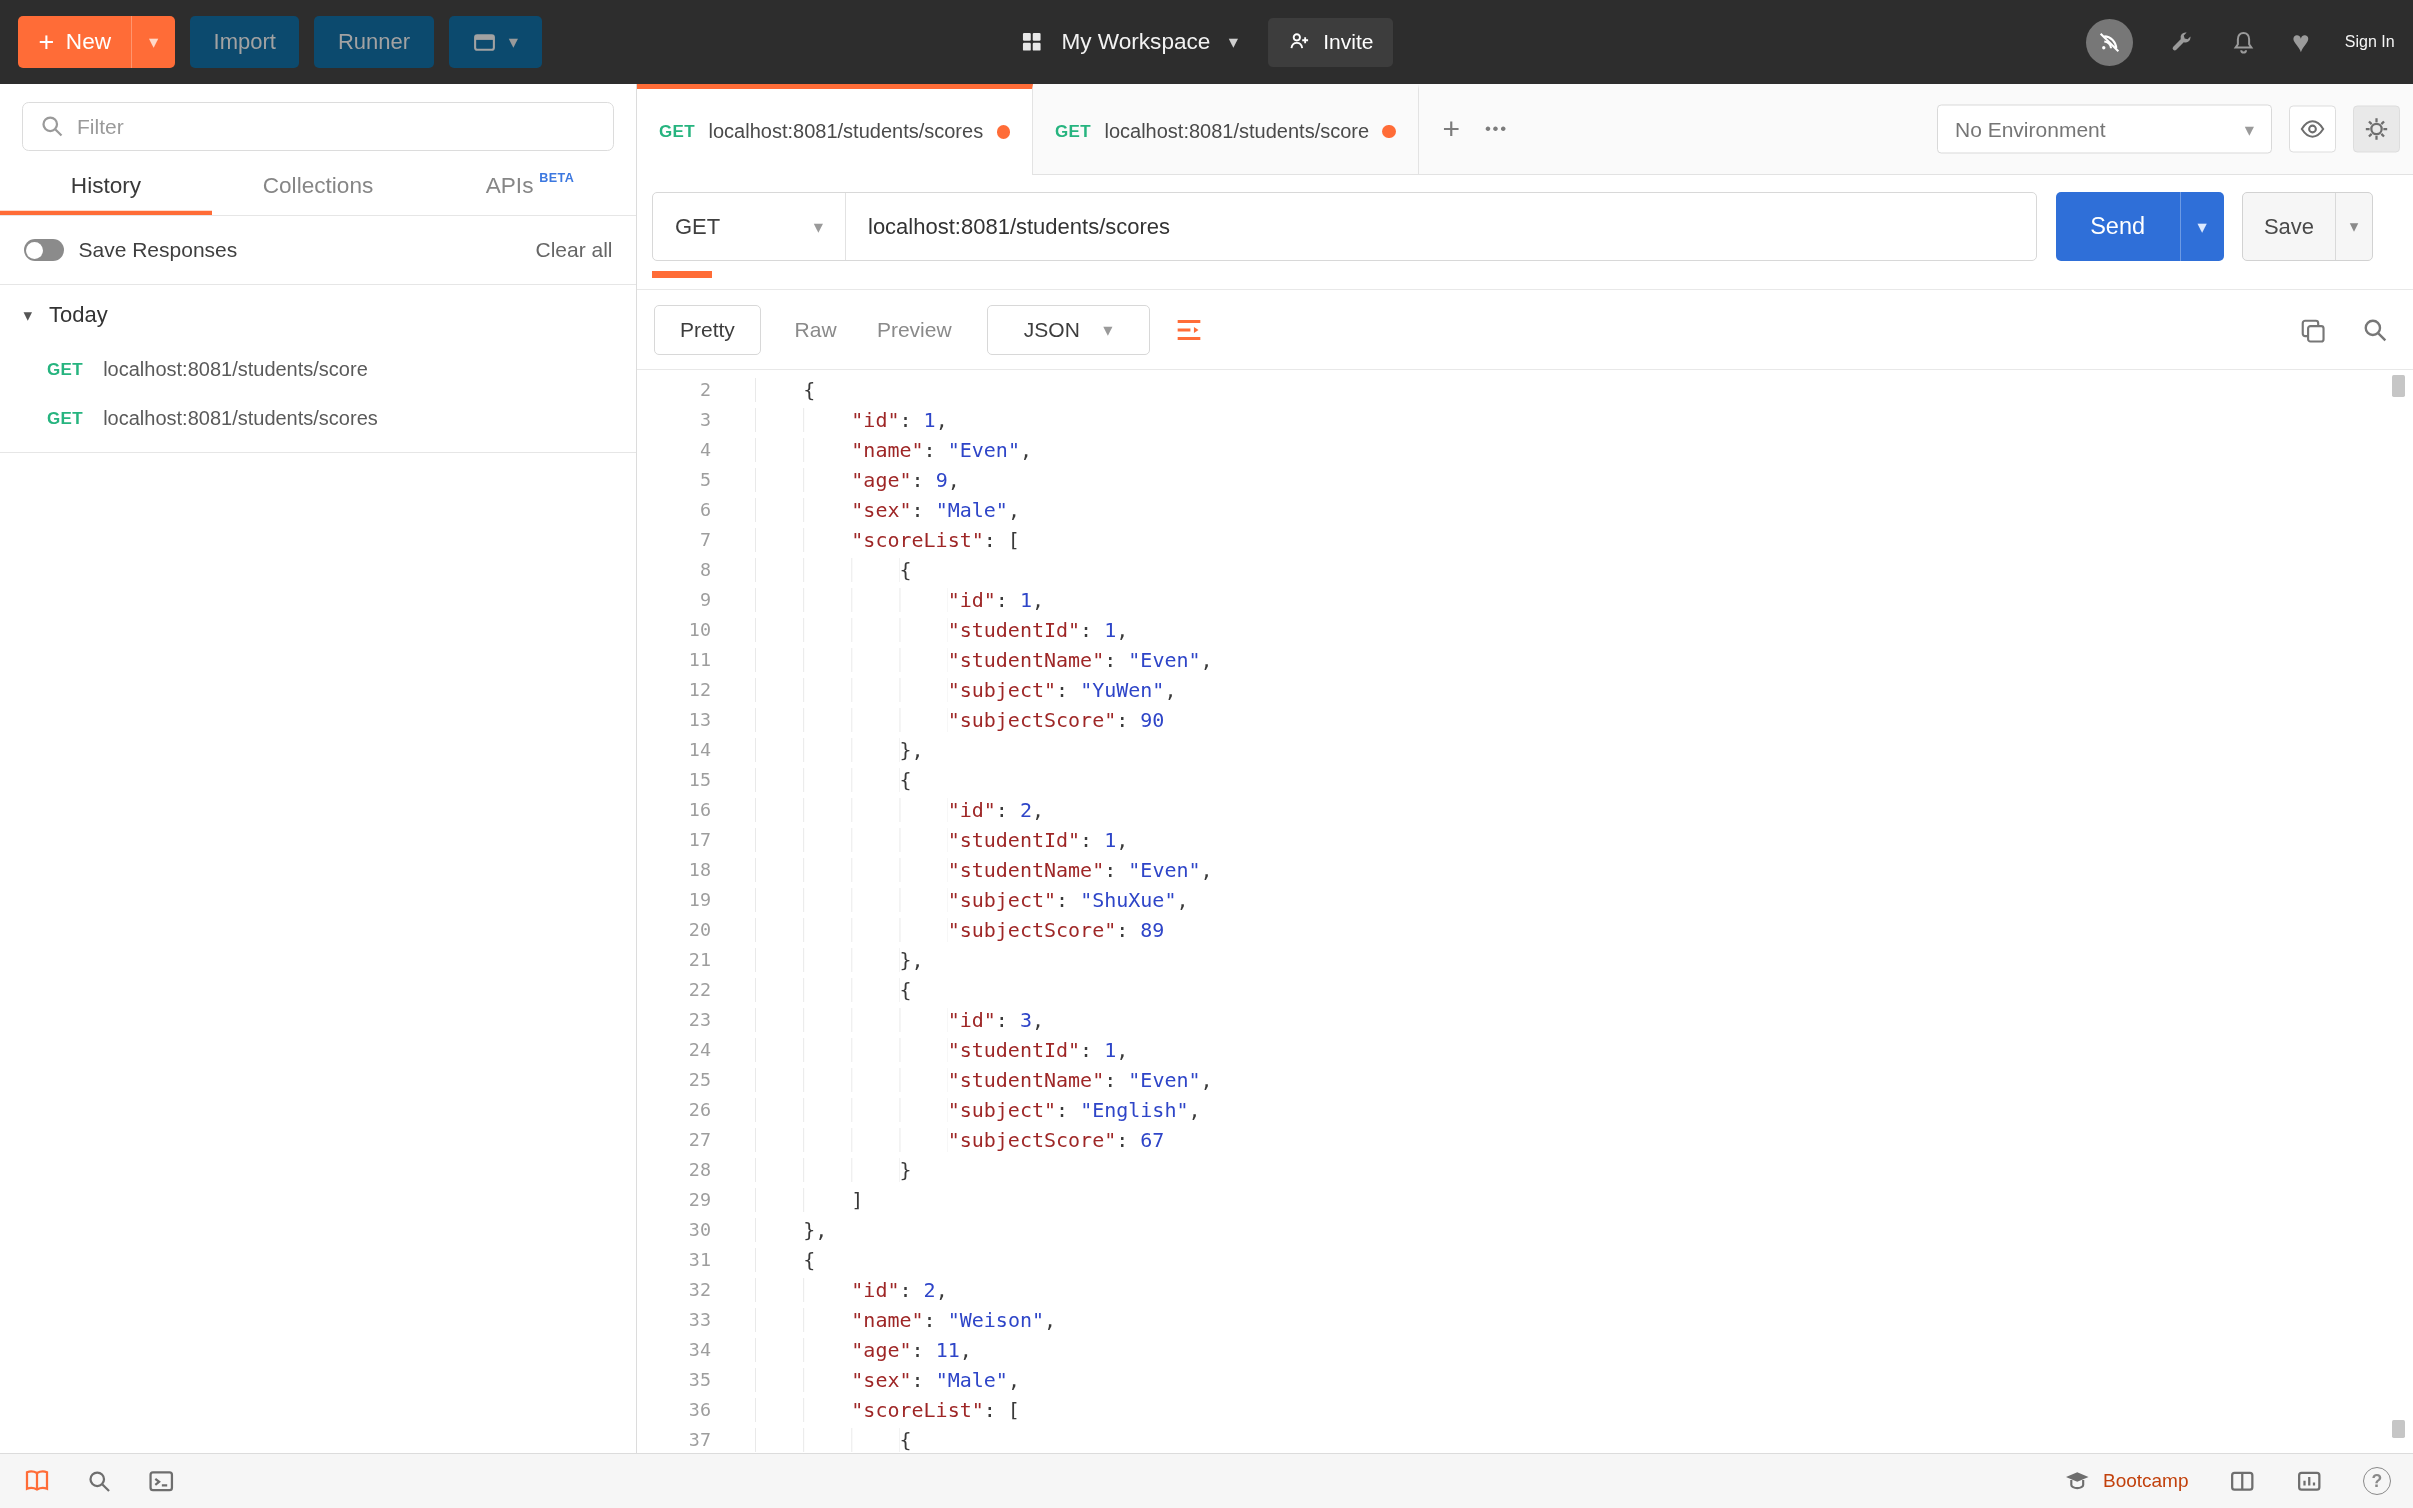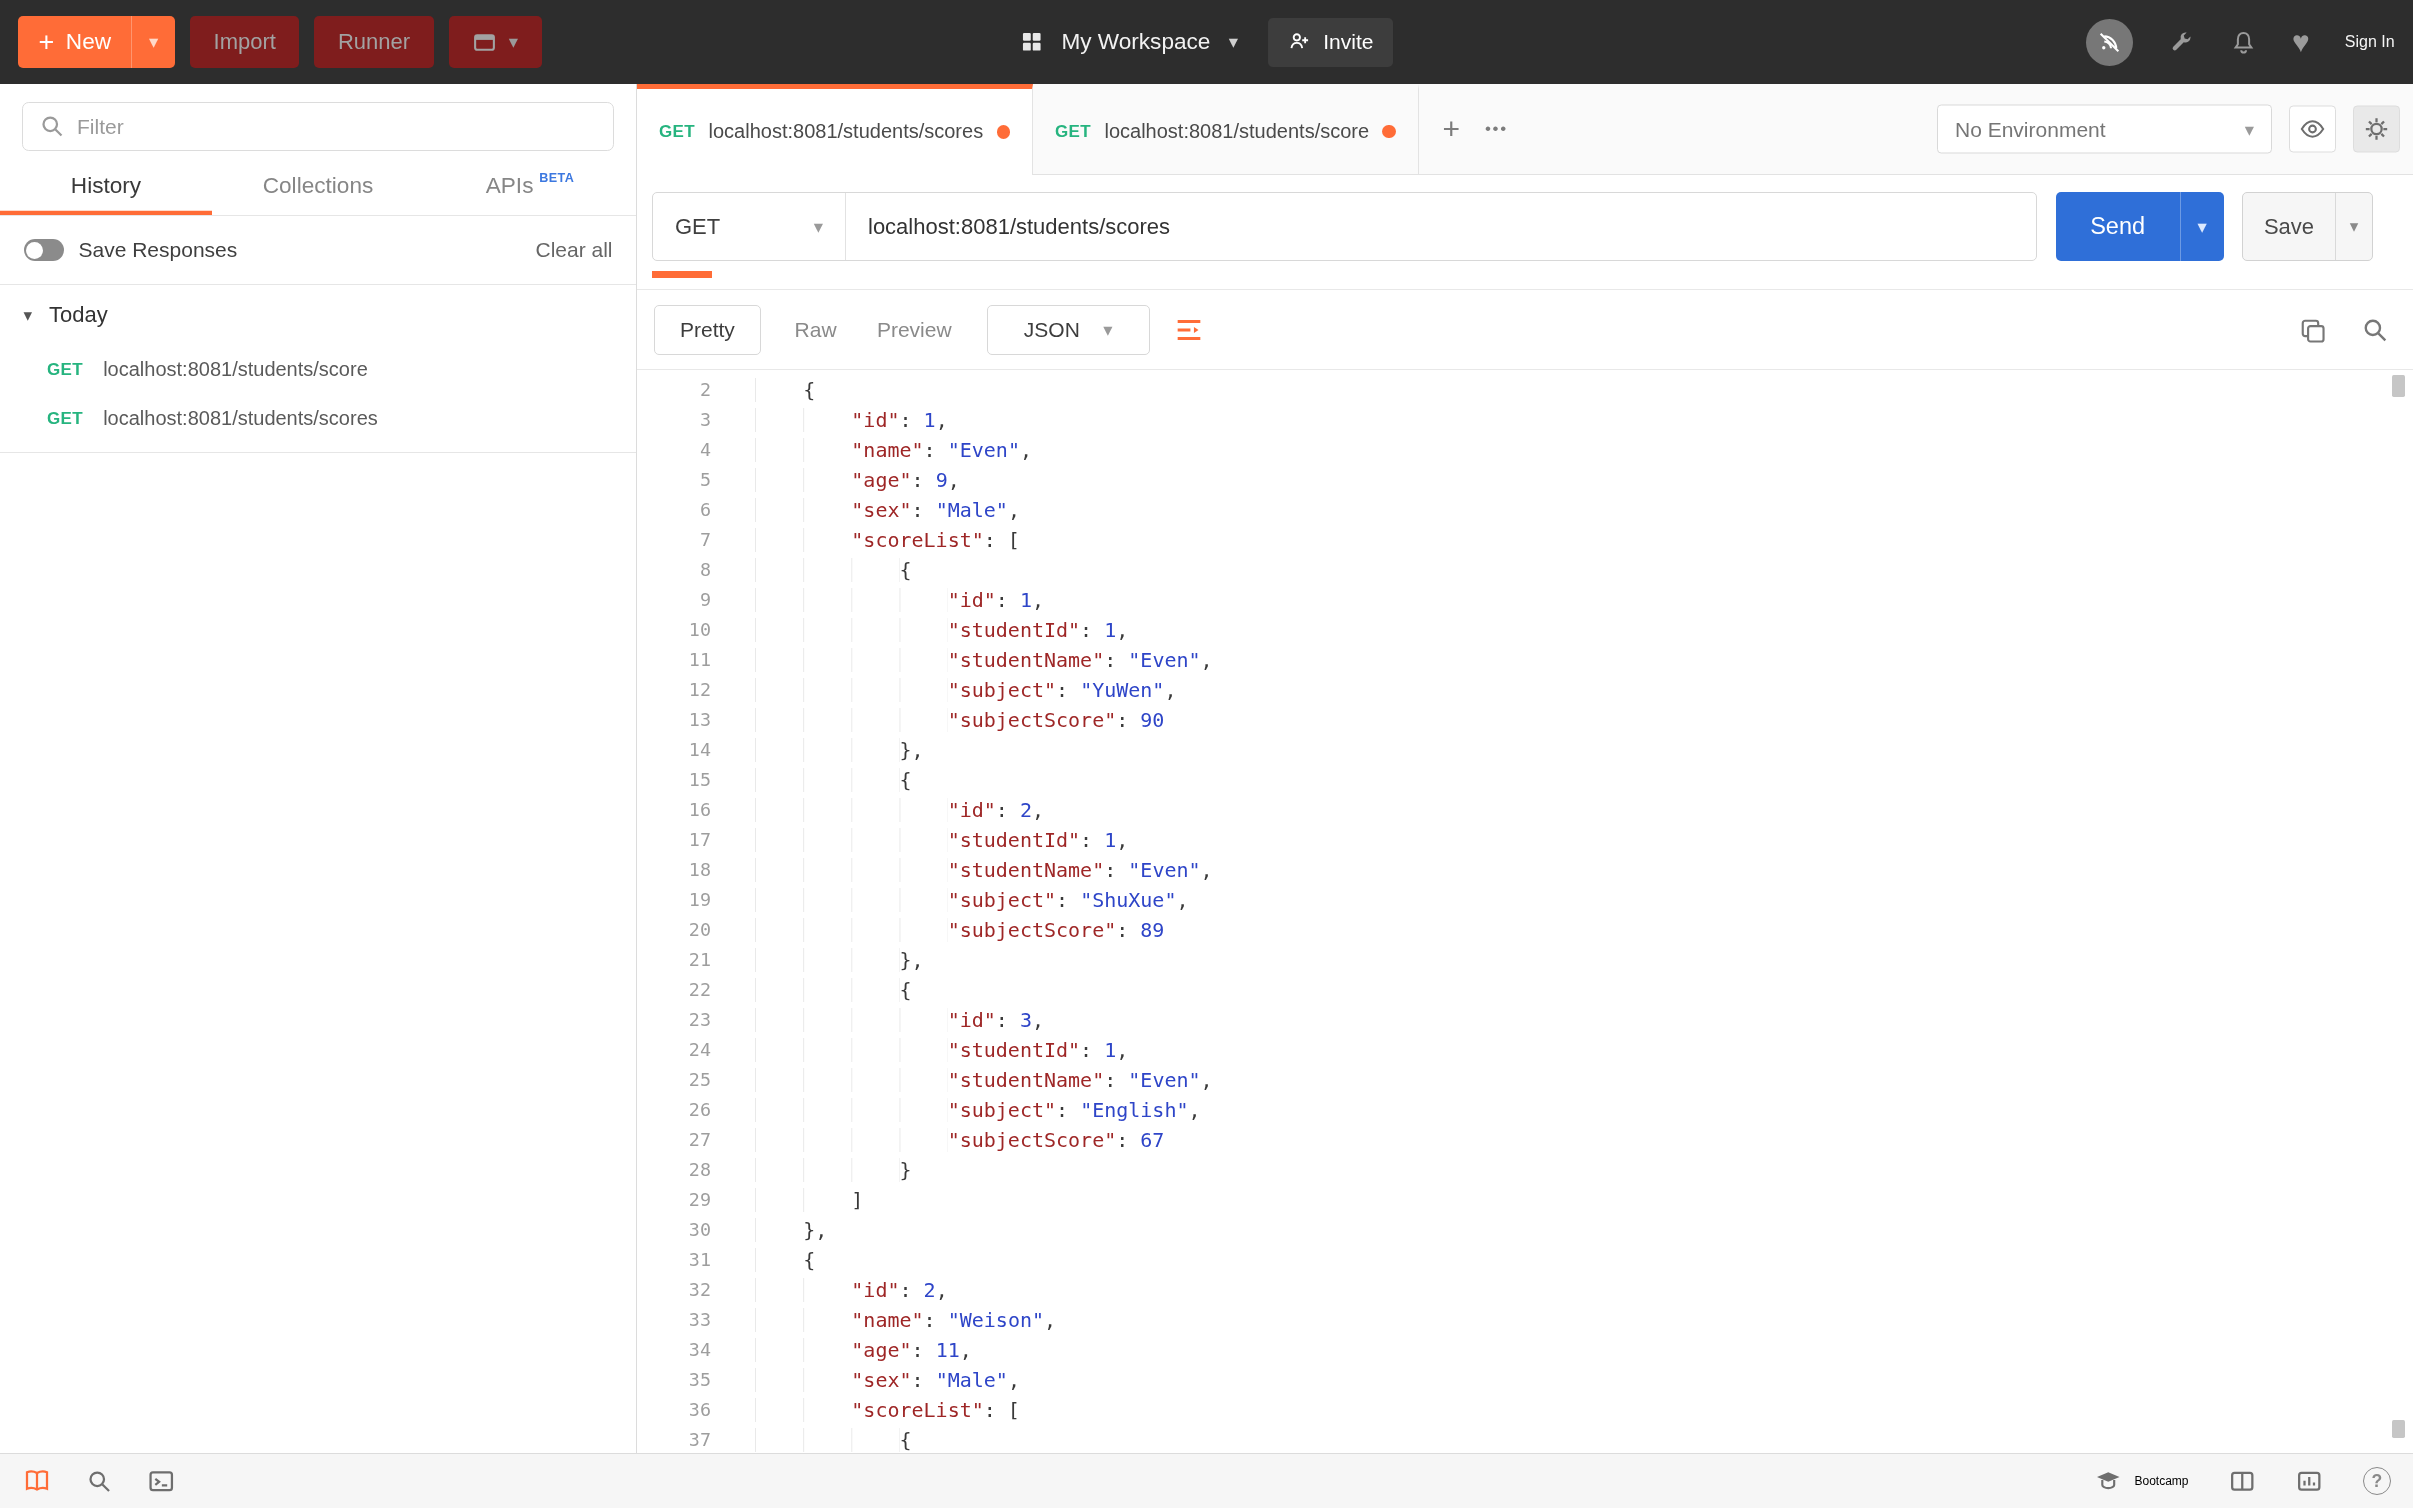--- a/index.html
+++ b/index.html
@@ -6,21 +6,21 @@
   html,body { width:2413px; height:1508px; overflow:hidden; }
   body { font-family:"Liberation Sans", sans-serif; background:#fff; color:#333; }
   .app { width:2413px; height:1508px; display:flex; flex-direction:column; }
 
   
   .topbar { height:84px; background:#2d2d2d; display:flex; align-items:center; padding:0 18.4px; position:relative; flex:none; }
   .btn-new { display:flex; height:52px; border-radius:5px; overflow:hidden; background:#ff6c37; color:#fff; cursor:pointer; }
   .btn-new-main { display:flex; align-items:center; gap:11.7px; padding:0 20px; font-size:22.6px; }
   .btn-new-plus { font-size:27px; line-height:1; }
   .btn-new-caret { width:44px; display:flex; align-items:center; justify-content:center; border-left:0.8px solid rgba(255,255,255,.28); font-size:18.4px; }
-  .btn-dark { height:52px; display:flex; align-items:center; gap:11.7px; padding:0 23.5px; margin-left:15px; background:#7f1d1d; color:#a2a2a2; font-size:22px; border-radius:5px; cursor:pointer; }
+  .btn-dark { height:52px; display:flex; align-items:center; gap:11.7px; padding:0 23.5px; margin-left:15px; background:#0c4a6e; color:#a2a2a2; font-size:22px; border-radius:5px; cursor:pointer; }
   .topbar-center { position:absolute; left:50%; transform:translateX(-50%); display:flex; align-items:center; gap:18.4px; }
   .ws-label { color:#f2f2f2; font-size:22.6px; }
   .caret { color:#9a9a9a; font-size:18.4px; }
   .caret-light { color:#cfcfcf; font-size:18.4px; }
   .btn-invite { display:flex; align-items:center; gap:11.7px; height:49px; padding:0 20px; background:#3d3d3d; border-radius:5px; color:#fff; font-size:21px; margin-left:11.7px; cursor:pointer; }
   .topbar-right { margin-left:auto; display:flex; align-items:center; gap:35px; }
   .sync-btn { width:47px; height:47px; border-radius:50%; background:#777; display:flex; align-items:center; justify-content:center; cursor:pointer; }
   .heart-glyph { font-size:30px; color:#9b9b9b; line-height:1; }
   .signin { color:#f5f5f5; font-size:16px; cursor:pointer; }
 
@@ -102,21 +102,21 @@
   .tok-punct { color:#3a3a3a; }
   .vscroll { position:absolute; right:8.4px; top:3.4px; bottom:3.4px; width:13.4px; }
   .vscroll-thumb { position:absolute; top:1.7px; right:0; width:12.6px; height:22px; background:#c6c6c6; border-radius:1.7px; }
   .vscroll-end { position:absolute; bottom:11.7px; right:0; width:12.6px; height:18.4px; background:#c6c6c6; border-radius:1.7px; }
 
   
   .statusbar { height:55px; flex:none; background:#f6f6f6; border-top:0.8px solid #dcdcdc; display:flex; align-items:center; padding:0 22px; }
   .status-left { display:flex; align-items:center; gap:34px; }
   .status-right { margin-left:auto; display:flex; align-items:center; gap:39px; }
   .bootcamp { display:flex; align-items:center; gap:11.7px; cursor:pointer; }
-  .bootcamp-label { font-size:12px; color:#000000; }
+  .bootcamp-label { font-size:19px; color:#c2410c; }
   .help-circle { width:28.5px; height:28.5px; border:1.7px solid #8a8a8a; border-radius:50%; color:#8a8a8a; font-size:17.6px; display:flex; align-items:center; justify-content:center; font-weight:700; cursor:pointer; }
   .status-icon { display:flex; cursor:pointer; }
 </style>
 </head>
 <body>
 
 <div class="app">
 
   <header class="topbar">
     <div class="btn-new">

